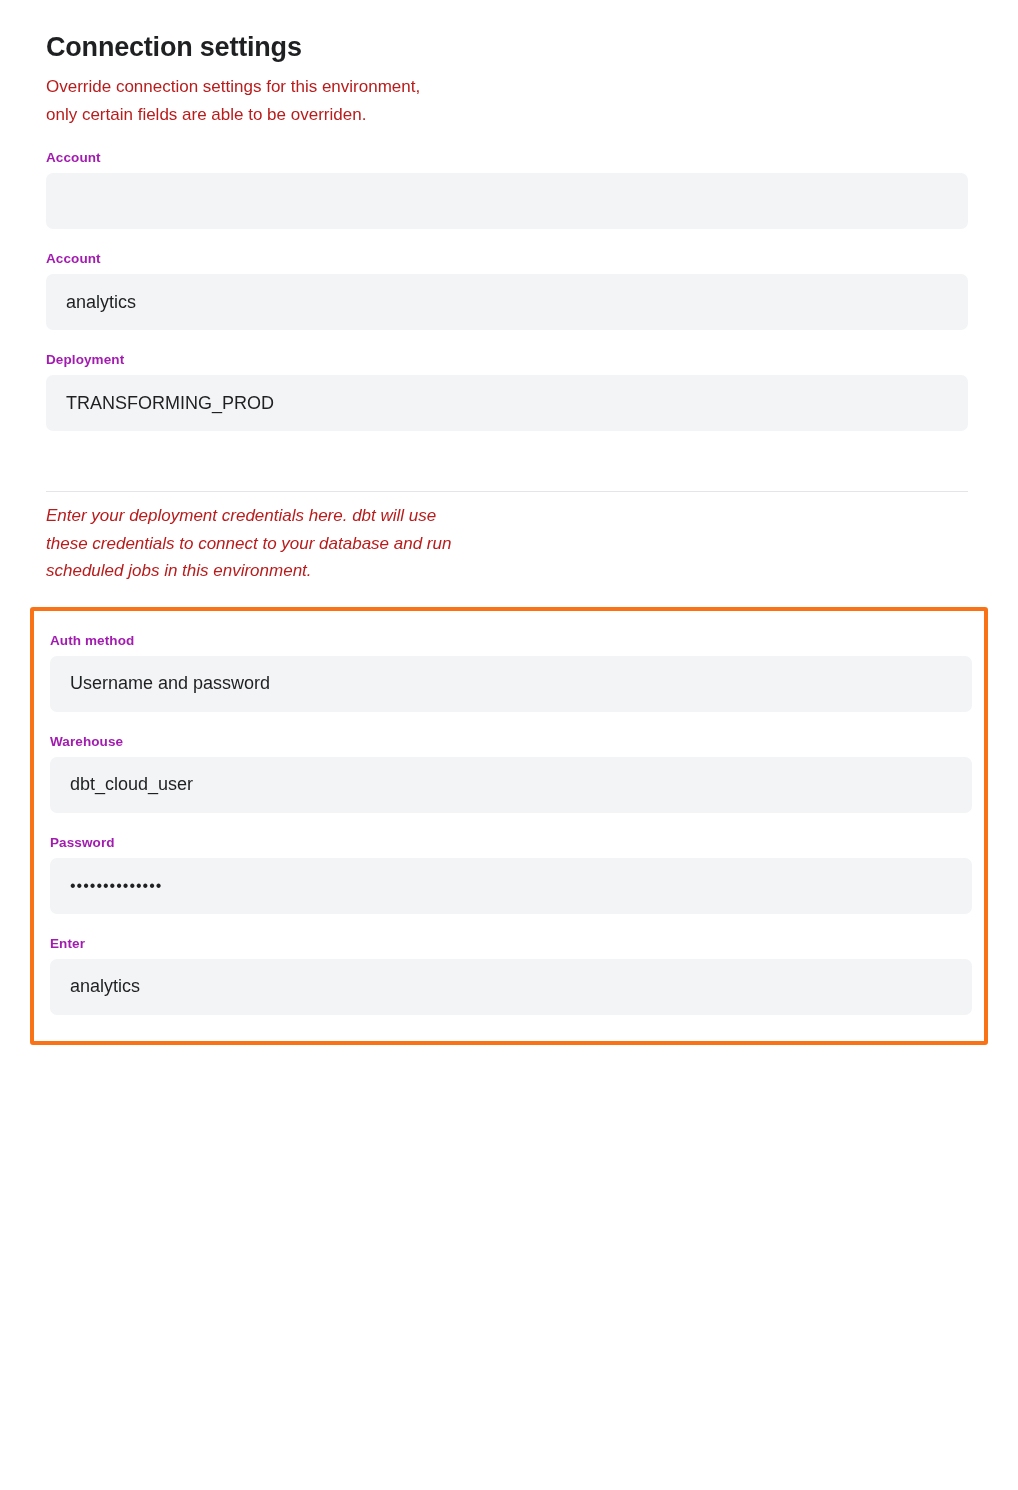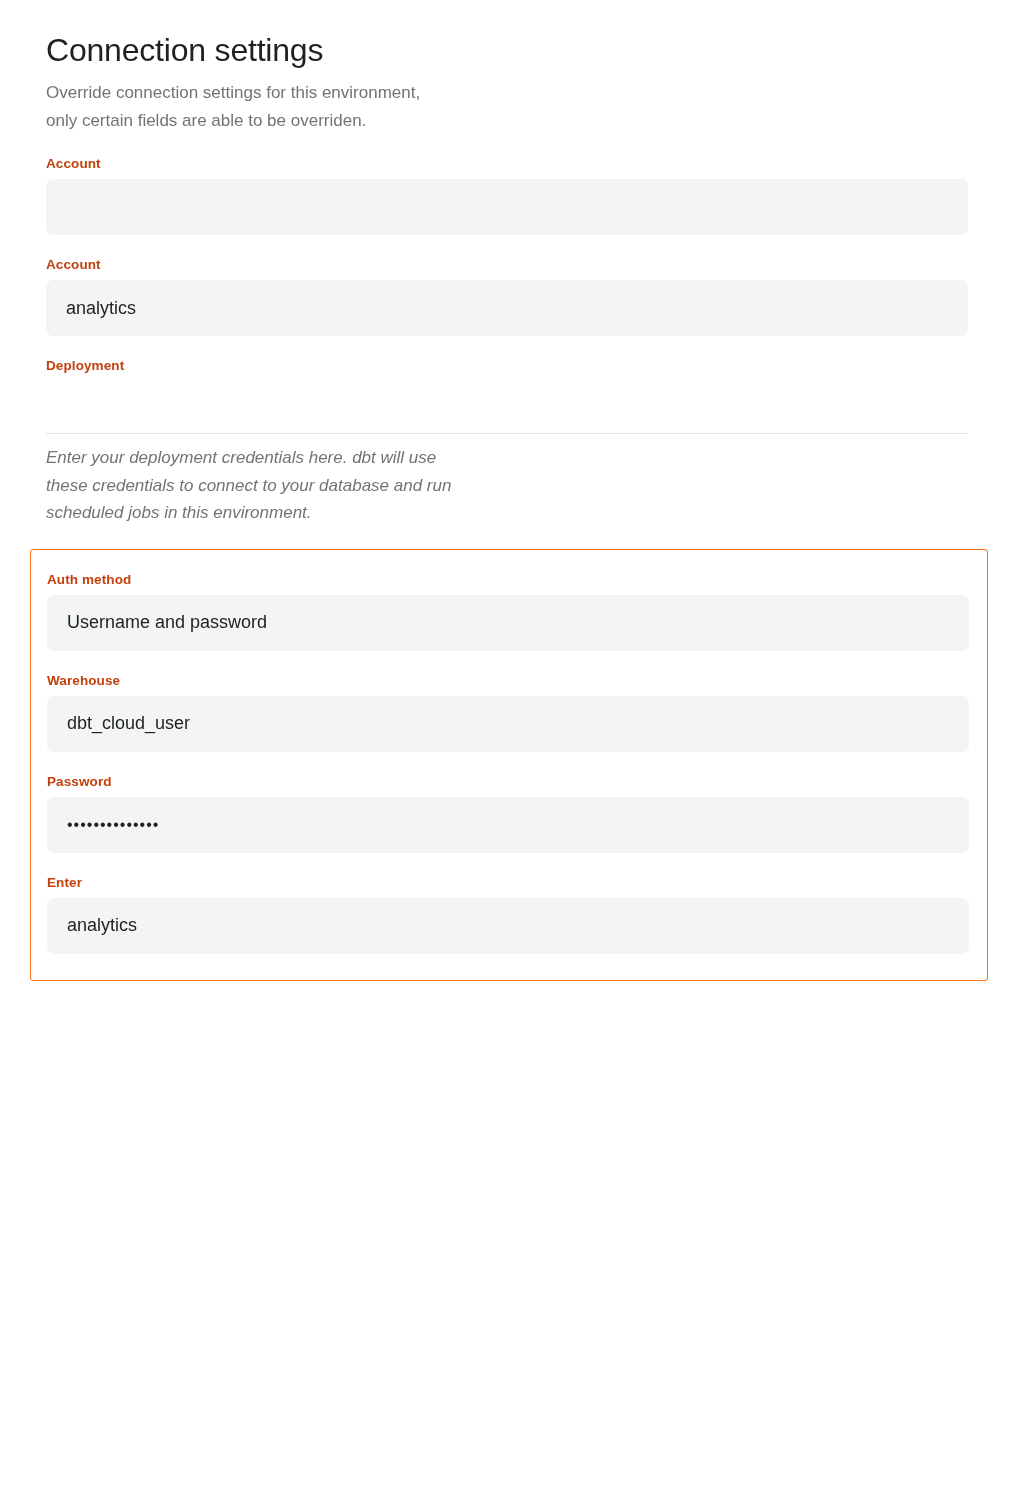--- a/index.html
+++ b/index.html
@@ -13,41 +13,41 @@
     width: 1018px;
     min-height: 1490px;
     position: relative;
     background: #ffffff;
     padding: 0;
   }
   .section {
     padding: 0 46px;
   }
   .section-title {
-    font-size: 32px;
-    font-weight: normal;
+    font-size: 27px;
+    font-weight: bold;
     color: #1e2022;
     margin: 0;
     padding-top: 32px;
     letter-spacing: -0.2px;
   }
   .section-desc {
     font-size: 17px;
-    color: #737373;
+    color: #b91c1c;
     line-height: 1.62;
     margin: 10px 0 0 0;
     max-width: 560px;
   }
   .field {
     margin-top: 22px;
   }
   .field-label {
     font-size: 13.5px;
     font-weight: bold;
-    color: #c2410c;
+    color: #a21caf;
     margin-bottom: 8px;
     letter-spacing: 0.1px;
   }
   .field-input {
     width: 922px;
     height: 56px;
     background: #f2f4f5;
     border: none;
     border-radius: 7px;
     display: flex;
@@ -63,21 +63,21 @@
     letter-spacing: 1px;
   }
   .divider {
     width: 922px;
     height: 1px;
     background: #e3e5e8;
     margin: 60px 46px 0 46px;
   }
   .credentials-box {
     margin: 22px 30px 0 30px;
-    border: 1px solid #f97316;
+    border: 4px solid #f97316;
     border-radius: 3px;
     padding: 22px 16px 26px 16px;
   }
   .credentials-box .field:first-child { margin-top: 0; }
   .credentials-box .field-input { width: 922px; }
 </style>
 </head>
 <body>
 
 <div class="page">
@@ -93,20 +93,21 @@
     </div>
 
 
     <div class="field">
       <div class="field-label">Account</div>
       <div class="field-input">analytics</div>
     </div>
 
     <div class="field">
       <div class="field-label">Deployment</div>
+      <div class="field-input">TRANSFORMING_PROD</div>
     </div>
   </div>
 
   <div class="divider"></div>
 
   <div class="section">
     <p class="section-desc" style="white-space: pre-line; font-style: italic;">Enter your deployment credentials here. dbt will use
 these credentials to connect to your database and run
 scheduled jobs in this environment.</p>
   </div>

